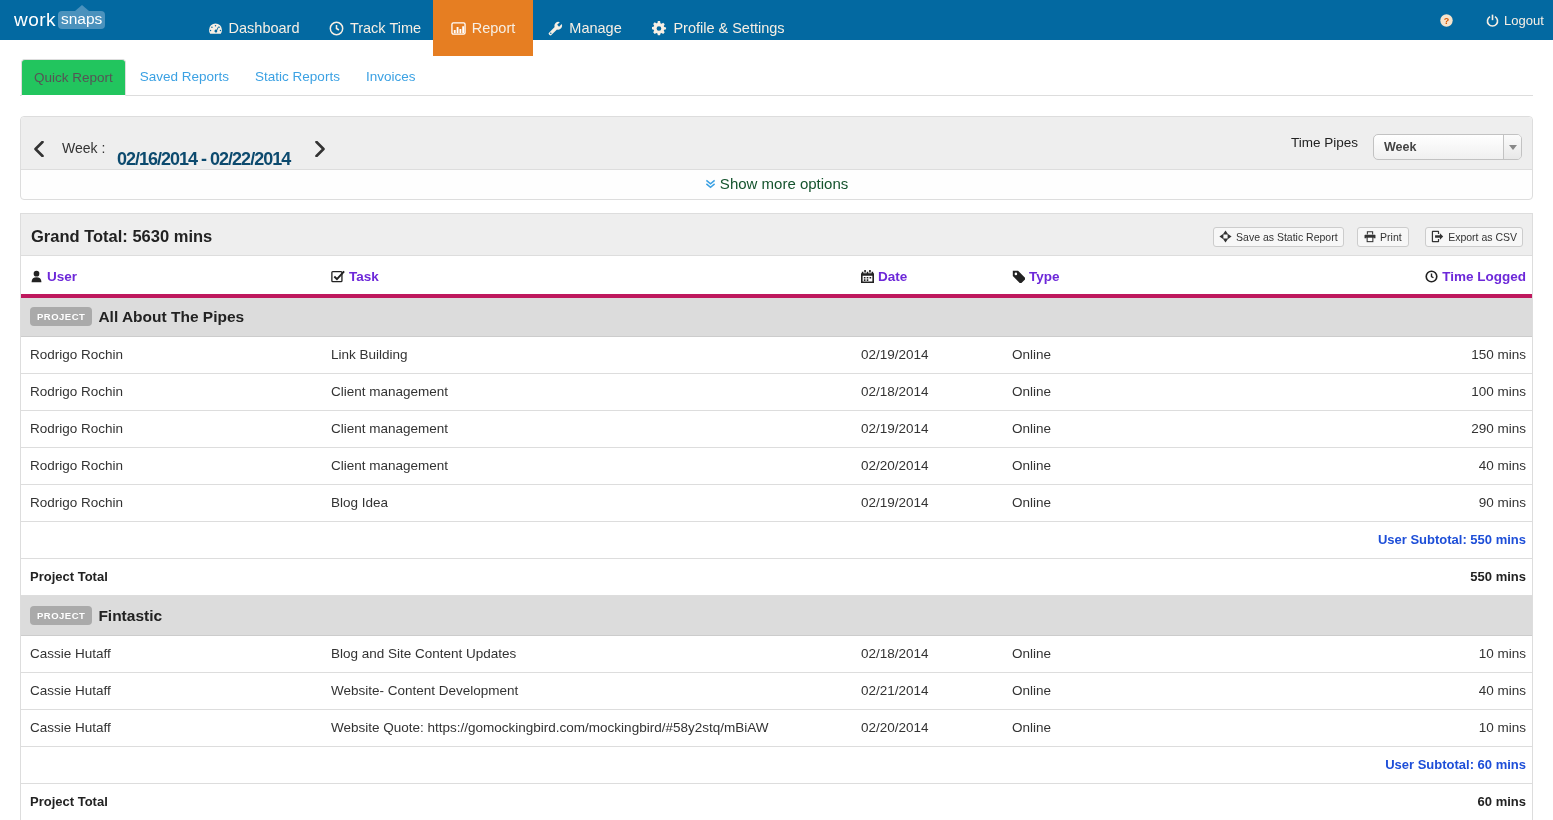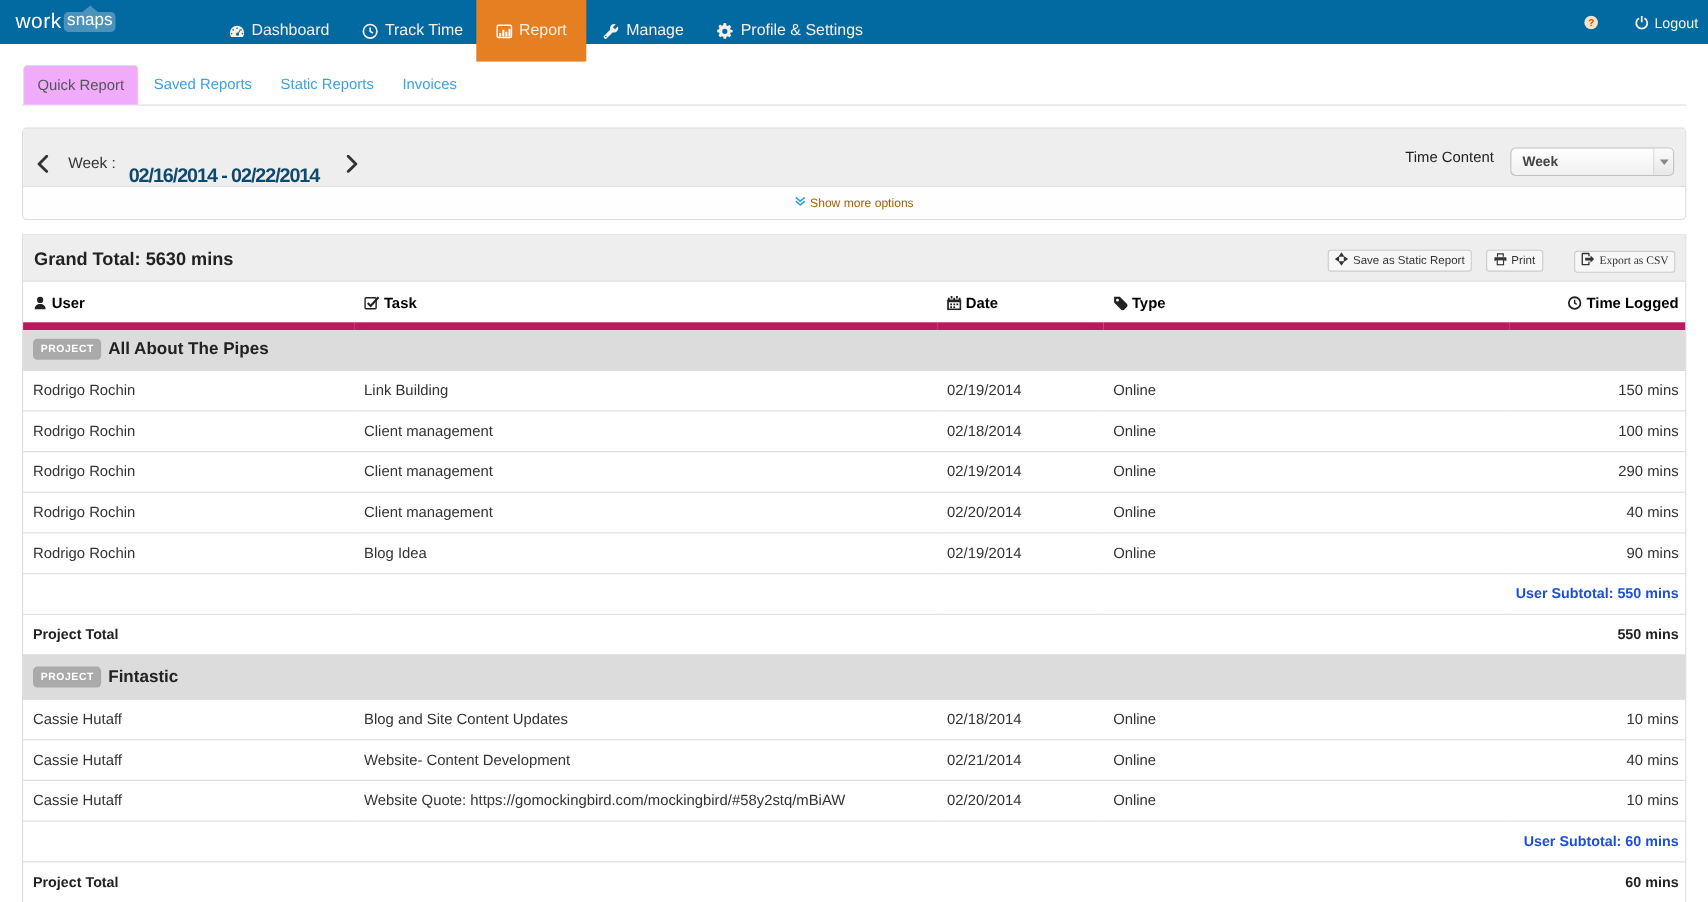--- a/index.html
+++ b/index.html
@@ -23,56 +23,56 @@
 #nv4 { left:533px; width:104px; }
 #nv5 { left:637px; width:163px; }
 .nav-r a { position:absolute; top:0; height:40px; color:#f7efe4; font-size:14px; text-decoration:none; display:flex; align-items:center; }
 #help { left:1440px; width:13px; }
 #logout { left:1486px; font-size:13px; }
 
 
 .container { margin:0 20px; width:1513px; }
 .tabs { margin-top:19px; border-bottom:1px solid #ddd; height:37px; padding-left:1px; }
 .tabs a { float:left; display:block; height:37px; line-height:36px; padding:0 12px; font-size:13.5px; color:#3ba1e3; text-decoration:none; margin-right:2px; }
-.tabs a.active { background:#f0abfc; border:1px solid #ddd; border-bottom:1px solid #fff; border-radius:4px 4px 0 0; color:#555;text-align:center; }
+.tabs a.active { background:#22c55e; border:1px solid #ddd; border-bottom:1px solid #fff; border-radius:4px 4px 0 0; color:#555;text-align:center; }
 .tabs:after { content:""; display:block; clear:both; }
 
 
 .panel { margin-top:20px; border:1px solid #ddd; border-radius:4px; background:#fefefe; }
 .panel-top { background:#eee; border-bottom:1px solid #ddd; border-radius:4px 4px 0 0; height:53px; position:relative; }
 .chev { position:absolute; top:24px; }
 #chevL { left:12px; }
 #chevR { left:294px; }
 .week-label { position:absolute; left:41px; top:5px; line-height:52px; font-size:14px; color:#333; }
 .week-date { position:absolute; left:96px; top:16px; line-height:52px; font-size:18px; letter-spacing:-1px; font-weight:bold; color:#0c4a6e; }
 .tp-label { position:absolute; right:174px; top:0; line-height:52px; font-size:13.5px; color:#222; }
 .sel { position:absolute; right:10px; top:17px; width:149px; height:26px; border:1px solid #c2c2c2; border-radius:5px; background:linear-gradient(#ffffff,#f0f0f0);font-weight:bold; }
 .sel .txt { position:absolute; left:10px; top:0; line-height:24px; font-size:12.5px; color:#444; }
 .sel .btn-part { position:absolute; right:0; top:0; width:18px; height:24px; border-left:1px solid #c2c2c2; border-radius:0 4px 4px 0; background:linear-gradient(#fbfbfb,#e8e8e8); }
 .sel .btn-part:after { content:""; position:absolute; left:5px; top:10px; width:0; height:0; border-left:4px solid transparent; border-right:4px solid transparent; border-top:5px solid #888; }
 .panel-bot { height:29px; line-height:28px; text-align:center; border-radius:0 0 4px 4px; }
-.panel-bot a { color:#a16207; font-size:11px; text-decoration:none; }
+.panel-bot a { color:#14532d; font-size:15px; text-decoration:none; }
 
 
 .report { margin-top:13px; border:1px solid #ddd; border-bottom:0; }
 .rpt-head { background:#eee; border-bottom:1px solid #ddd; height:42px; position:relative; }
 .rpt-head h2 { position:absolute; left:10px; top:0; line-height:44px; font-size:16.5px; font-weight:bold; color:#222; }
 .rpt-btns { position:absolute; right:9px; top:13px; white-space:nowrap; }
 .btn { display:inline-block; height:20px; line-height:18px; padding:0 5px; background:#f7f7f7; border:1px solid #ccc; border-radius:3px; font-size:10.5px; color:#333; text-decoration:none; }
 #b2 { margin-left:9px; padding:0 6px; }
-#b3 { margin-left:24px;font-family:Liberation Serif, serif; }
+#b3 { margin-left:12px; }
 .btn svg { vertical-align:-2px; margin-right:4px; }
 
 table.rt { width:100%; border-collapse:collapse; table-layout:fixed; }
 table.rt col.c-user { width:301px; }
 table.rt col.c-task { width:530px; }
 table.rt col.c-date { width:151px; }
 table.rt col.c-type { width:auto; }
 table.rt col.c-time { width:160px; }
-table.rt th { text-align:left; font-size:13.5px; color:#000000; padding:3px 6px 0 9px; height:40px; border-bottom:7px solid #be185d; font-weight:bold; }
+table.rt th { text-align:left; font-size:13.5px; color:#6d28d9; padding:3px 6px 0 9px; height:40px; border-bottom:4px solid #be185d; font-weight:bold; }
 table.rt th.r, table.rt td.r { text-align:right; }
 table.rt th svg { vertical-align:-2px; margin-right:4px; }
 table.rt td { font-size:13.5px; color:#333; padding:0 6px 0 9px; height:37px; border-bottom:1px solid #ddd; }
 tr.proj td { background:#dcdcdc; height:40px; border-bottom:1px solid #ccc; }
 .ptag { display:inline-block; background:#aaa; color:#fff; font-size:9.5px; font-weight:bold; letter-spacing:.5px; border-radius:4px; padding:4px 7px 4px 7px; vertical-align:2px; margin-right:6px; }
 .pname { font-size:15.5px; font-weight:bold; color:#222; }
 tr.subtotal td { color:#1d4ed8; font-weight:bold; font-size:13px; }
 tr.ptotal td { font-weight:bold; color:#222; font-size:13px; }
 </style>
 </head>
@@ -127,21 +127,21 @@
   <div class="panel">
     <div class="panel-top">
       <svg id="chevL" class="chev" width="11" height="16" viewBox="0 0 11 16">
           <path d="M9.5 1L2.5 8l7 7" fill="none" stroke="#333" stroke-width="2.6" stroke-linecap="round" stroke-linejoin="round"></path>
         </svg>
       <span class="week-label">Week :</span>
       <span class="week-date">02/16/2014 - 02/22/2014</span>
       <svg id="chevR" class="chev" width="11" height="16" viewBox="0 0 11 16">
           <path d="M1.5 1l7 7-7 7" fill="none" stroke="#333" stroke-width="2.6" stroke-linecap="round" stroke-linejoin="round"></path>
         </svg>
-      <div class="tp-label">Time Content</div>
+      <div class="tp-label">Time Pipes</div>
       <div class="sel">
           <span class="txt">Week</span>
           <span class="btn-part"></span>
         </div>
     </div>
     <div class="panel-bot"><a href="#"><svg width="11" height="11" viewBox="0 0 16 16" fill="none" stroke="#3ba1e3" stroke-width="2.2">
             <path d="M2 3.5l6 5 6-5M2 8.5l6 5 6-5"></path>
           </svg> Show more options</a></div>
   </div>
 

